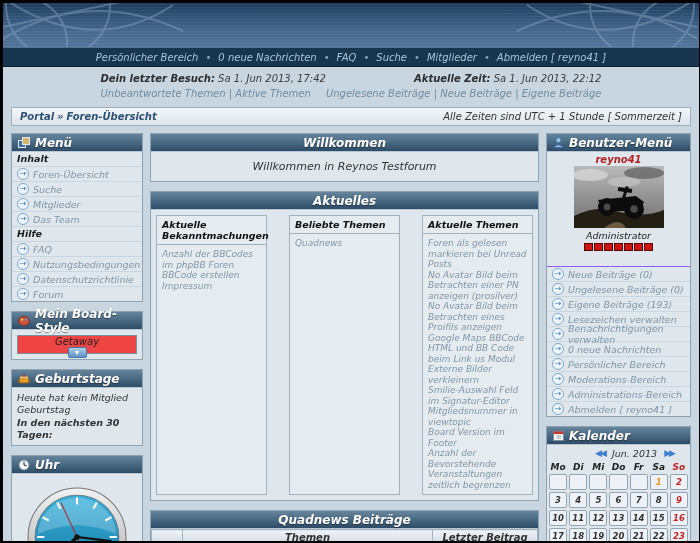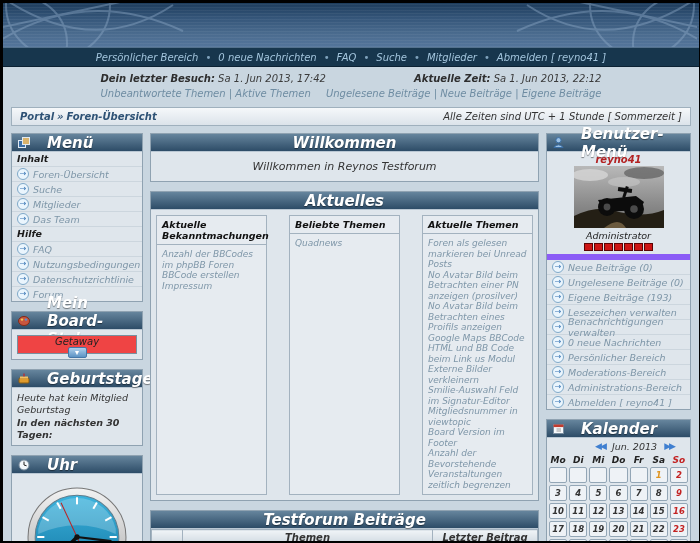--- a/index.html
+++ b/index.html
@@ -33,21 +33,21 @@
   .breadcrumb .sep{font-weight:bold;color:#2e5275;margin:0 3px;}
 
   
   .content{display:flex;align-items:flex-start;padding:0 8px;gap:7px;}
   .col-left{width:132px;flex:none;}
   .col-center{flex:1;min-width:0;}
   .col-right{width:145px;flex:none;}
 
   .box{border:1px solid #8fa2b1;background:#dfe6ec;margin-bottom:9px;}
   .box-h{height:17px;background:linear-gradient(#66859d,#2d4c67);border-bottom:1px solid #b9c7d3;
-         color:#fff;font-size:15px;font-weight:bold;display:flex;align-items:center;gap:17px;
+         color:#fff;font-size:12px;font-weight:bold;display:flex;align-items:center;gap:5px;
          padding:0 6px;text-shadow:0 1px 1px rgba(0,0,0,.45);}
   .box-h.center{justify-content:center;}
   .box-h svg{flex:none;}
 
   
   .menu-item{display:flex;align-items:center;gap:4px;padding:1px 5px;height:12px;
              border-bottom:1px solid #ccd6de;font-size:9.5px;color:#7e96a8;cursor:pointer;}
   .menu-section{font-weight:bold;color:#1c1c1c;padding:1px 5px;height:12px;line-height:12px;
                 border-bottom:1px solid #ccd6de;font-size:9.5px;}
   .go{width:10px;height:10px;flex:none;border-radius:50%;background:#eaf5fd;border:1px solid #7fa9c9;
@@ -345,21 +345,21 @@
               <a>Mitgliedsnummer in viewtopic</a>
               <a>Board Version im Footer</a>
               <a>Anzahl der Bevorstehende Veranstaltungen zeitlich begrenzen</a>
             </div>
           </div>
         </div>
       </div>
 
       <div class="box">
         <div class="box-h center">
-              <span>Testforum Beiträge</span>
+              <span>Quadnews Beiträge</span>
             </div>
         <table class="posts">
           <tbody>
                 <tr>
             <th class="ph" style="width:26px;"></th>
             <th class="ph">Themen</th>
             <th class="ph" style="width:100px;">Letzter Beitrag</th>
           </tr>
 
           <tr>
@@ -418,21 +418,21 @@
         <div class="urank">Administrator</div>
         <div class="rank">
           <span></span>
               <span></span>
               <span></span>
               <span></span>
               <span></span>
               <span></span>
               <span></span>
         </div>
-        <div class="menu-item" style="border-top:6px solid #8b5cf6;">
+        <div class="menu-item" style="border-top:1px solid #8b5cf6;margin-top:12px;">
               <span class="go"></span>
               <span>Neue Beiträge (0)</span>
             </div>
         <div class="menu-item">
               <span class="go"></span>
               <span>Ungelesene Beiträge (0)</span>
             </div>
         <div class="menu-item">
               <span class="go"></span>
               <span>Eigene Beiträge (193)</span>

